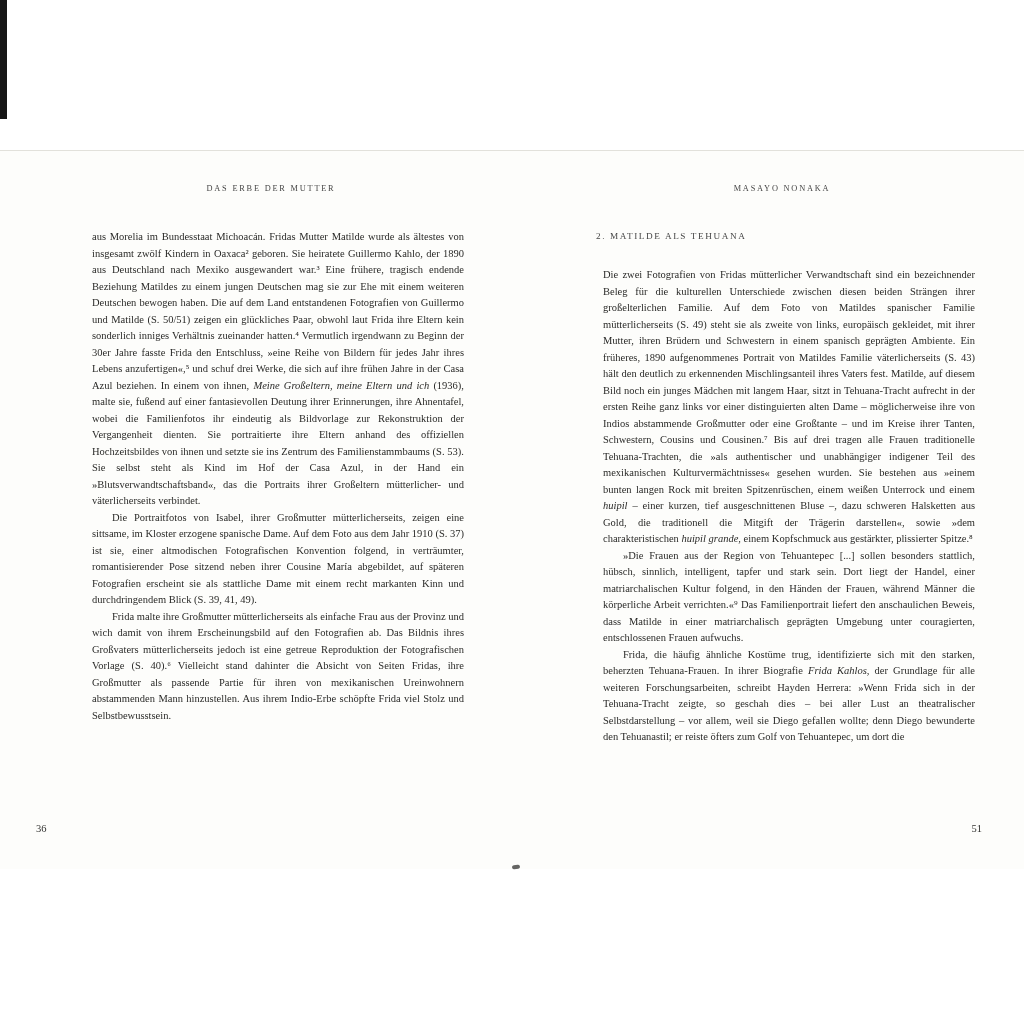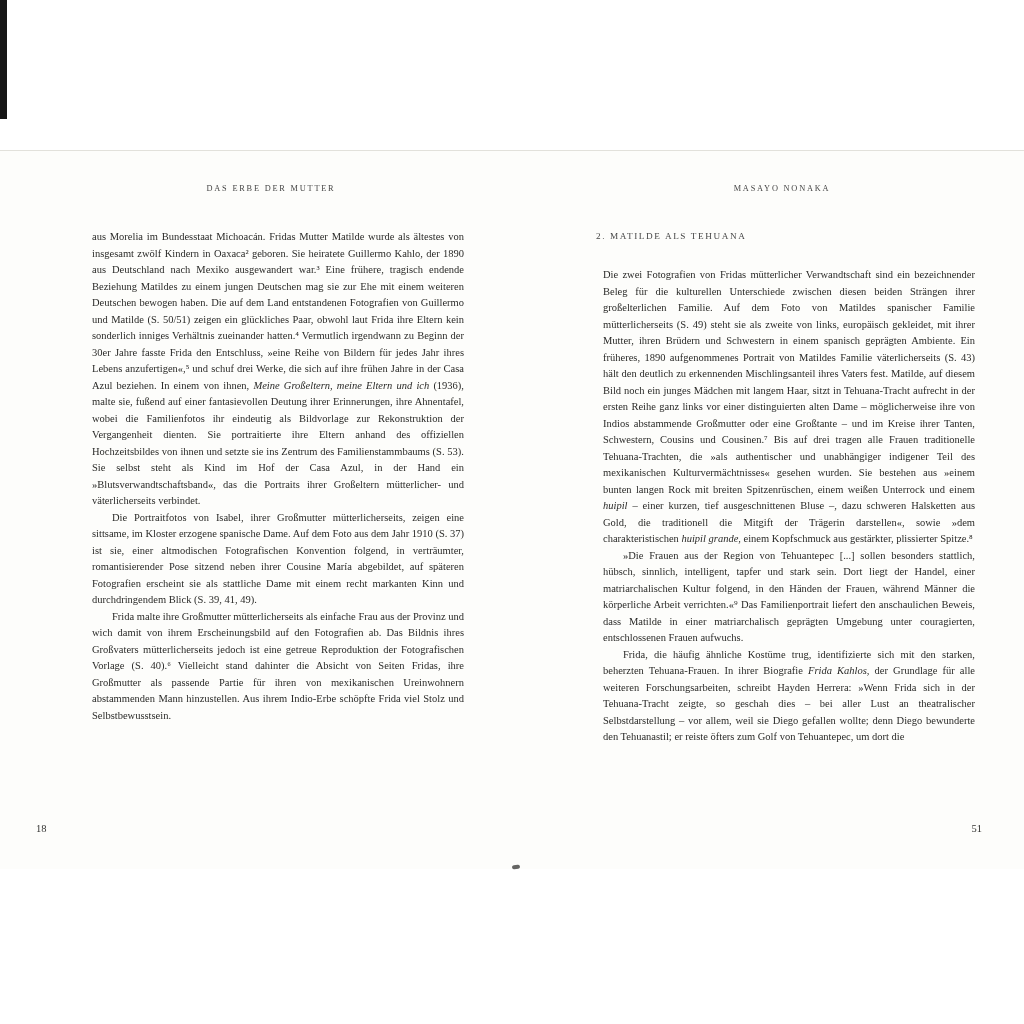--- a/index.html
+++ b/index.html
@@ -86,18 +86,18 @@
     <div class="page page-right">
       <div class="running-head">MASAYO NONAKA</div>
       <div class="section-title">2. MATILDE ALS TEHUANA</div>
       <div class="body-text body-right">
           <p class="para"><span>Die zwei Fotografien von Fridas mütterlicher Verwandtschaft sind ein bezeichnender Beleg für die kulturellen Unterschiede zwischen diesen beiden Strängen ihrer großelterlichen Familie. Auf dem Foto von Matildes spanischer Familie mütterlicherseits (S. 49) steht sie als zweite von links, europäisch gekleidet, mit ihrer Mutter, ihren Brüdern und Schwestern in einem spanisch geprägten Ambiente. Ein früheres, 1890 aufgenommenes Portrait von Matildes Familie väterlicherseits (S. 43) hält den deutlich zu erkennenden Mischlingsanteil ihres Vaters fest. Matilde, auf diesem Bild noch ein junges Mädchen mit langem Haar, sitzt in Tehuana-Tracht aufrecht in der ersten Reihe ganz links vor einer distinguierten alten Dame – möglicherweise ihre von Indios abstammende Großmutter oder eine Großtante – und im Kreise ihrer Tanten, Schwestern, Cousins und Cousinen.⁷ Bis auf drei tragen alle Frauen traditionelle Tehuana-Trachten, die »als authentischer und unabhängiger indigener Teil des mexikanischen Kulturvermächtnisses« gesehen wurden. Sie bestehen aus »einem bunten langen Rock mit breiten Spitzenrüschen, einem weißen Unterrock und einem </span><span class="italic">huipil</span><span> – einer kurzen, tief ausgeschnittenen Bluse –, dazu schweren Halsketten aus Gold, die traditionell die Mitgift der Trägerin darstellen«, sowie »dem charakteristischen </span><span class="italic">huipil grande</span><span>, einem Kopfschmuck aus gestärkter, plissierter Spitze.⁸</span></p>
           <p class="para indent"><span>»Die Frauen aus der Region von Tehuantepec [...] sollen besonders stattlich, hübsch, sinnlich, intelligent, tapfer und stark sein. Dort liegt der Handel, einer matriarchalischen Kultur folgend, in den Händen der Frauen, während Männer die körperliche Arbeit verrichten.«⁹ Das Familienportrait liefert den anschaulichen Beweis, dass Matilde in einer matriarchalisch geprägten Umgebung unter couragierten, entschlossenen Frauen aufwuchs.</span></p>
           <p class="para indent"><span>Frida, die häufig ähnliche Kostüme trug, identifizierte sich mit den starken, beherzten Tehuana-Frauen. In ihrer Biografie </span><span class="italic">Frida Kahlos</span><span>, der Grundlage für alle weiteren Forschungsarbeiten, schreibt Hayden Herrera: »Wenn Frida sich in der Tehuana-Tracht zeigte, so geschah dies – bei aller Lust an theatralischer Selbstdarstellung – vor allem, weil sie Diego gefallen wollte; denn Diego bewunderte den Tehuanastil; er reiste öfters zum Golf von Tehuantepec, um dort die</span></p>
         </div>
     </div>
 
-    <div class="folio folio-left">18</div>
+    <div class="folio folio-left">36</div>
     <div class="folio folio-right">51</div>
 
     <div class="bottom-mark"></div>
   </div>
 </div>
 
 </body></html>

